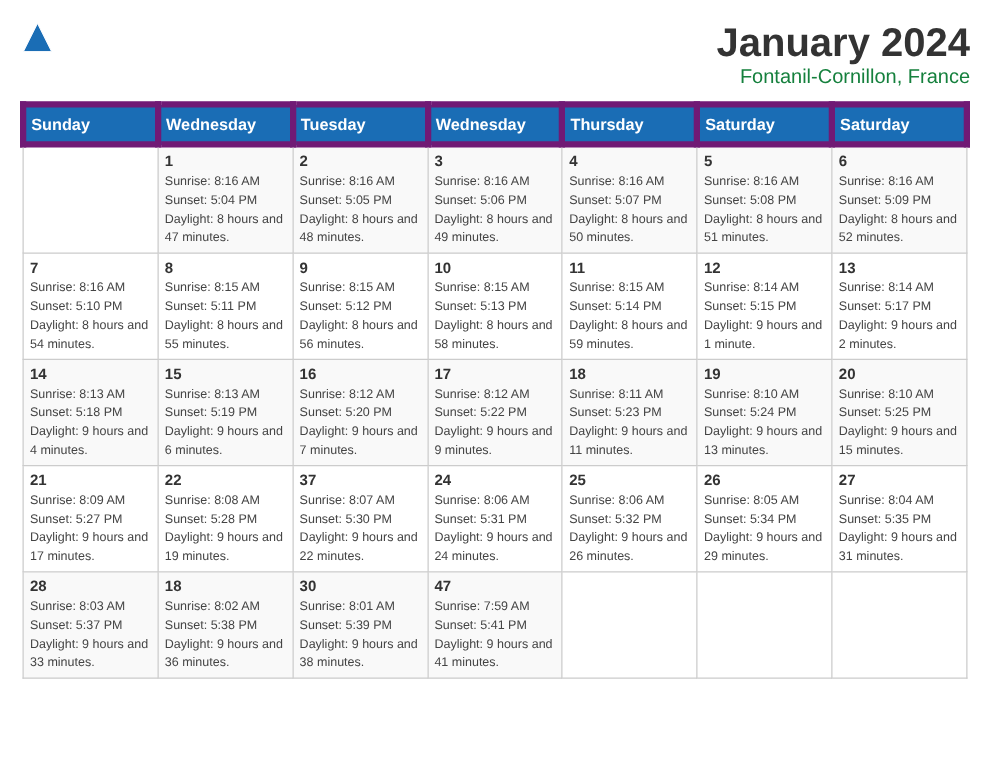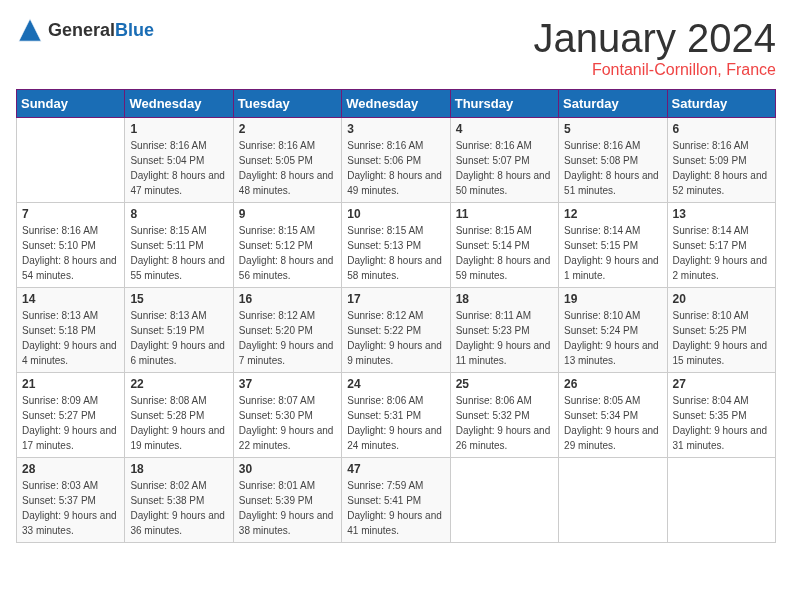--- a/index.html
+++ b/index.html
@@ -32,41 +32,41 @@
       color: #1a6db5;
     }
     .logo-icon {
       width: 28px;
       height: 28px;
     }
     .title-area {
       text-align: right;
     }
     .title-month {
-      font-size: 40px;
-      font-weight: normal;
+      font-size: 32px;
+      font-weight: bold;
       color: #333;
     }
     .title-location {
       font-size: 16px;
-      color: #ef4444;
+      color: #15803d;
     }
     table {
       width: 100%;
       border-collapse: collapse;
       table-layout: fixed;
     }
     thead tr th {
       background-color: #1a6db5;
       color: #fff;
       font-size: 13px;
       font-weight: bold;
       padding: 6px 4px;
       text-align: left;
-      border: 1px solid #701a75;
+      border: 5px solid #701a75;
     }
     tbody tr td {
       border: 1px solid #ccc;
       vertical-align: top;
       padding: 4px 5px;
       font-size: 10.5px;
       color: #333;
       height: 80px;
       background: #fff;
     }
@@ -89,23 +89,20 @@
   </style>
 </head>
 <body>
 
 <div class="header-area">
   <div class="logo">
     <svg class="logo-icon" viewBox="0 0 40 40">
       <polygon points="20,4 36,36 4,36" fill="#1a6db5"></polygon>
       <polygon points="20,4 36,36 4,36" fill="none" stroke="#fff" stroke-width="1"></polygon>
     </svg>
-    <div>
-      <span class="logo-text-general">General</span><span class="logo-text-blue">Blue</span>
-    </div>
   </div>
   <div class="title-area">
     <div class="title-month">January 2024</div>
     <div class="title-location">Fontanil-Cornillon, France</div>
   </div>
 </div>
 
 <table>
   <thead>
     <tr>

